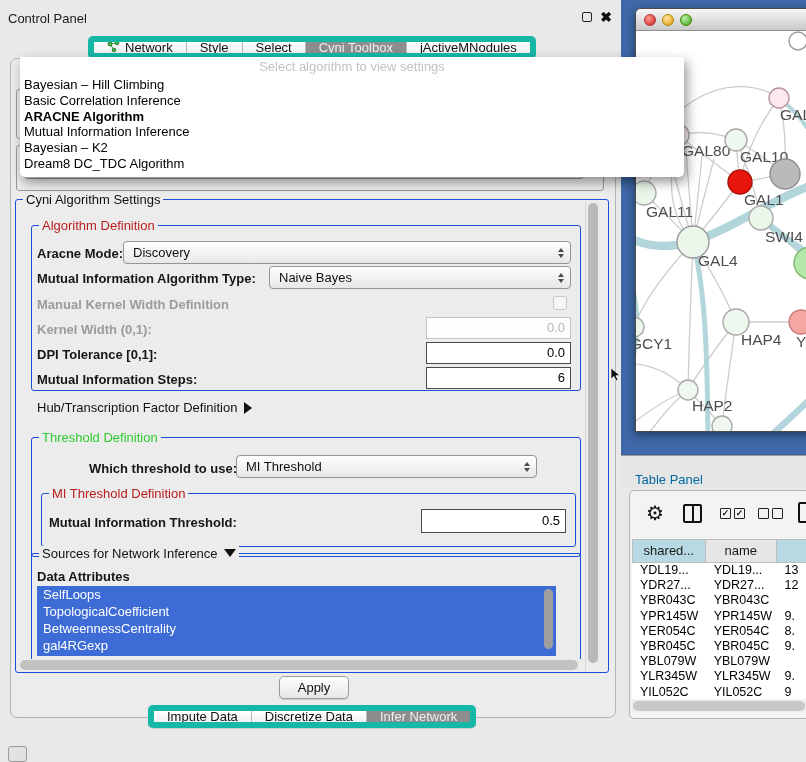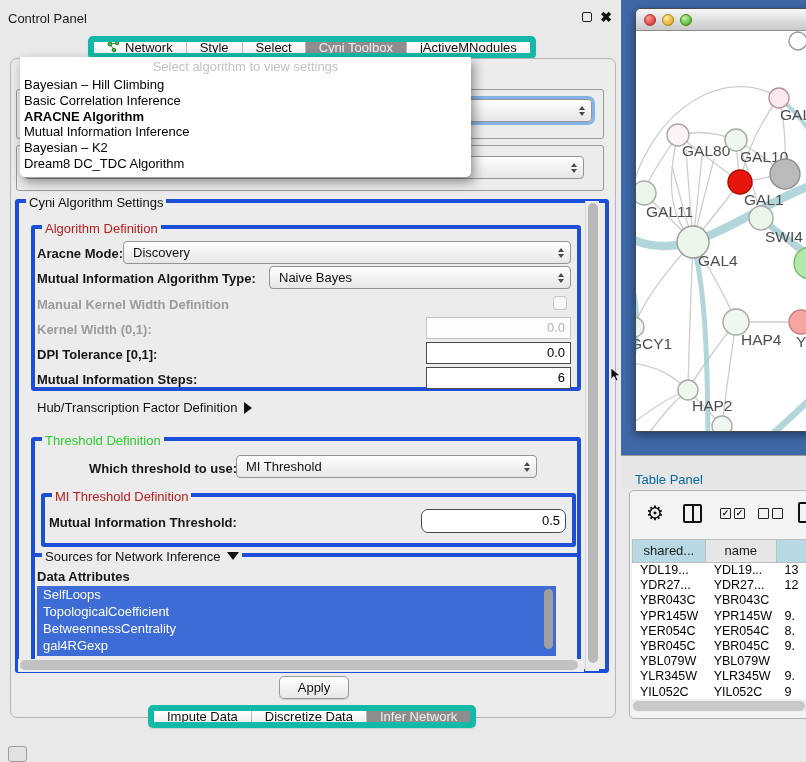--- a/index.html
+++ b/index.html
@@ -26,27 +26,27 @@
   
   .bx { position:absolute; border:1px solid #9a9a9a; border-radius:3px; }
   .combo { position:absolute; height:23px; border:1px solid #949494; border-radius:4px; background:linear-gradient(#fefefe,#e7e7e7); display:flex; align-items:center; padding:0 22px 0 9px; font-size:13px; color:#111; cursor:pointer; }
   .combo.focusring { box-shadow:0 0 0 3px #82b4e8; }
   .stepper { position:absolute; right:6px; top:50%; transform:translateY(-50%); display:flex; flex-direction:column; gap:2px; }
   .stepper i { display:block; width:0; height:0; border-left:3.5px solid transparent; border-right:3.5px solid transparent; }
   .stepper .up { border-bottom:4.5px solid #4a4a4a; }
   .stepper .dn { border-top:4.5px solid #4a4a4a; }
 
   
-  .popup { position:absolute; left:20px; top:57px; width:451px; background:#ffffff; box-shadow:3px 5px 12px rgba(0,0,0,.42); border-radius:0 0 5px 5px; z-index:60; padding-bottom:5px; }
+  .popup { position:absolute; left:20px; top:57px; width:664px; background:#ffffff; box-shadow:3px 5px 12px rgba(0,0,0,.42); border-radius:0 0 5px 5px; z-index:60; padding-bottom:5px; }
   .popup .placeholder { height:20px; line-height:20px; text-align:center; color:#c2c2c2; font-size:13px; }
   .popup .pitem { height:15.8px; line-height:15.8px; padding-left:4px; font-size:13px; color:#000; cursor:pointer; }
   .popup .pitem.bold { font-weight:bold; }
 
   
-  .group { position:absolute; border:4px solid #1d4ed8; border-radius:3px; }
+  .group { position:absolute; border:1px solid #1d4ed8; border-radius:3px; }
   .gtitle { position:absolute; top:-8px; left:7px; background:#ececec; padding:0 3px; font-size:13px; white-space:nowrap; }
   .gtitle.blue { color:#b91c1c; }
   .gtitle.green { color:#2ecc2e; }
 
   .lbl { position:absolute; font-size:13px; white-space:nowrap; }
   .lbl.b { font-weight:bold; color:#161616; }
   .lbl.dis { color:#9b9b9b; font-weight:bold; }
 
   .field { position:absolute; height:22px; font-size:13px; text-align:right; padding:0 5px; line-height:20px; background:#fff; }
   .field.en { border:1.5px solid #4a4a4a; color:#000; }
@@ -203,21 +203,21 @@
     <span>MI Threshold</span>
     <span class="stepper">
         <i class="up"></i>
         <i class="dn"></i>
       </span>
   </div>
   <div class="group" style="left:30px; top:434px; width:535px; height:54px;">
     <span class="gtitle blue">MI Threshold Definition</span>
   </div>
   <span class="lbl b" style="left:38px; top:456px;">Mutual Information Threshold:</span>
-  <div class="field en" style="left:410px; top:450px; width:145px; height:24px; line-height:22px;border-radius:7px;">0.5</div>
+  <div class="field en" style="left:410px; top:450px; width:145px; height:24px; line-height:22px;">0.5</div>
 
   <div class="group" style="left:20px; top:494px; width:550px; height:118px; border-bottom:none;">
     <span class="gtitle"><span>Sources for Network Inference</span><span class="tri-down"></span></span>
   </div>
   <span class="lbl b" style="left:26px; top:510px;">Data Attributes</span>
   <div class="listbox" style="left:26px; top:527px; width:519px; height:70px;">
     <div>
         <div class="litem">SelfLoops</div>
         <div class="litem">TopologicalCoefficient</div>
         <div class="litem">BetweennessCentrality</div>

